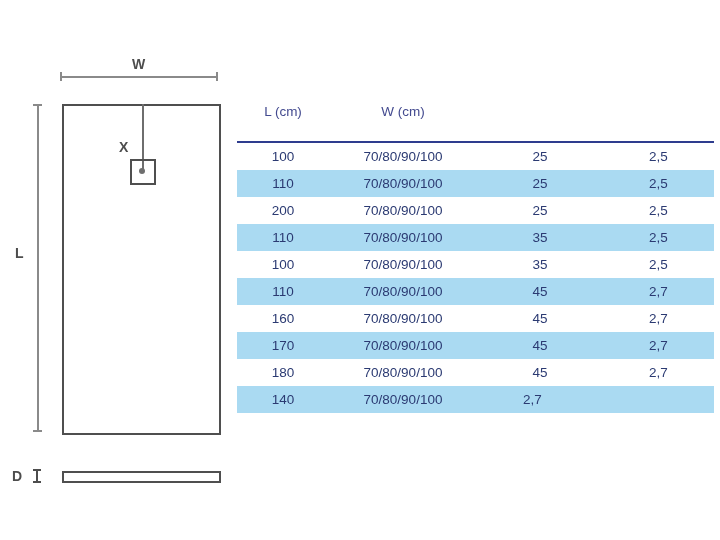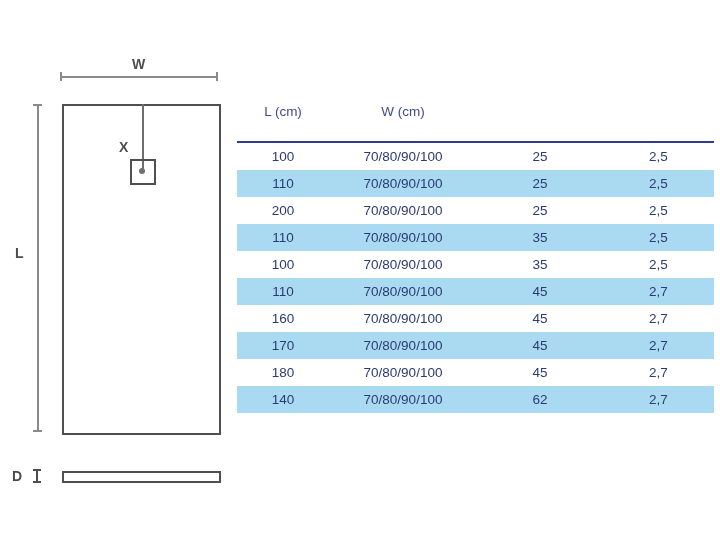--- a/index.html
+++ b/index.html
@@ -148,18 +148,17 @@
   <div class="table-row">
     <div class="cell col-l c-l">180</div>
     <div class="cell col-w c-w">70/80/90/100</div>
     <div class="cell col-x c-x">45</div>
     <div class="cell col-d c-d">2,7</div>
   </div>
 
   <div class="table-row">
     <div class="cell col-l c-l">140</div>
     <div class="cell col-w c-w">70/80/90/100</div>
-    <div class="cell col-x c-x">62</div>
     <div class="cell col-d c-d">2,7</div>
   </div>
 </div>
   </div>
 </div>
 
 </body></html>

